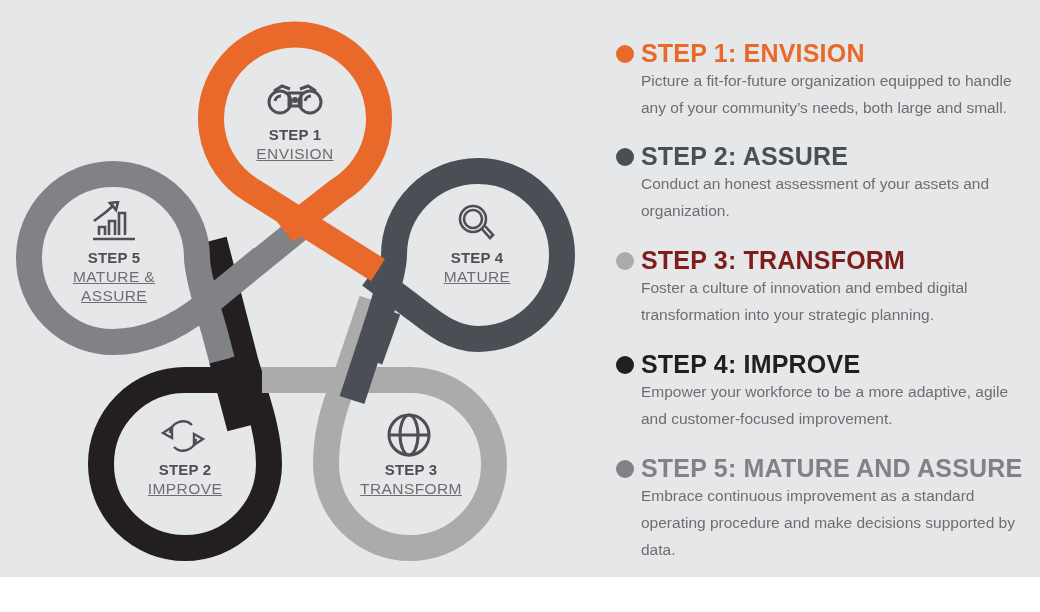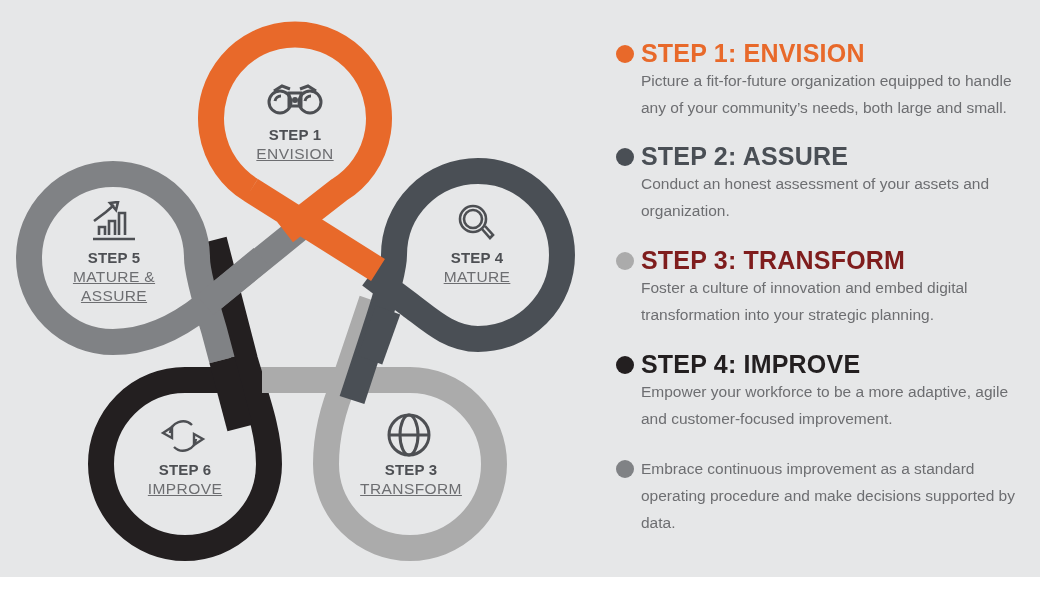--- a/index.html
+++ b/index.html
@@ -90,21 +90,21 @@
 
 <div class="icon" style="left:183px; top:419px;">
   <svg width="46" height="34" viewBox="0 0 46 34" fill="none" stroke="#4D4F53" stroke-width="2.4">
     <path d="M10 14 A13 13 0 0 1 32 6"></path>
     <path d="M36 20 A13 13 0 0 1 14 28"></path>
     <path d="M3 14 L12 8 L12 19 Z"></path>
     <path d="M43 20 L34 26 L34 15 Z"></path>
   </svg>
 </div>
 <div class="loop-label" style="left:185px; top:460px;">
-  <div class="step">STEP 6</div>
+  <div class="step">STEP 2</div>
   <div class="name">IMPROVE</div>
 </div>
 
 <div class="icon" style="left:114px; top:201px;">
   <svg width="48" height="40" viewBox="0 0 48 40" fill="none" stroke="#4D4F53" stroke-width="2.6">
     <path d="M4 20 L16 11 L24 4"></path>
     <path d="M20 2 L28 1 L26 9 Z"></path>
     <path d="M9 34 V26 H15 V34 M19 34 V20 H25 V34 M29 34 V12 H35 V34"></path>
     <path d="M3 38 H45"></path>
   </svg>
@@ -131,15 +131,16 @@
     <div class="title" style="color:#7f1d1d;">STEP 3: TRANSFORM</div>
     <div class="desc">Foster a culture of innovation and embed digital transformation into your strategic planning.</div>
   </div>
   <div class="item" style="margin-bottom:23px;">
     <span class="dot" style="background:#231F20;"></span>
     <div class="title" style="color:#231F20;">STEP 4: IMPROVE</div>
     <div class="desc">Empower your workforce to be a more adaptive, agile and customer-focused improvement.</div>
   </div>
   <div class="item">
     <span class="dot" style="background:#808285;"></span>
+    <div class="title" style="color:#808285;">STEP 5: MATURE AND ASSURE</div>
     <div class="desc">Embrace continuous improvement as a standard operating procedure and make decisions supported by data.</div>
   </div>
 </div>
 
 </body></html>

